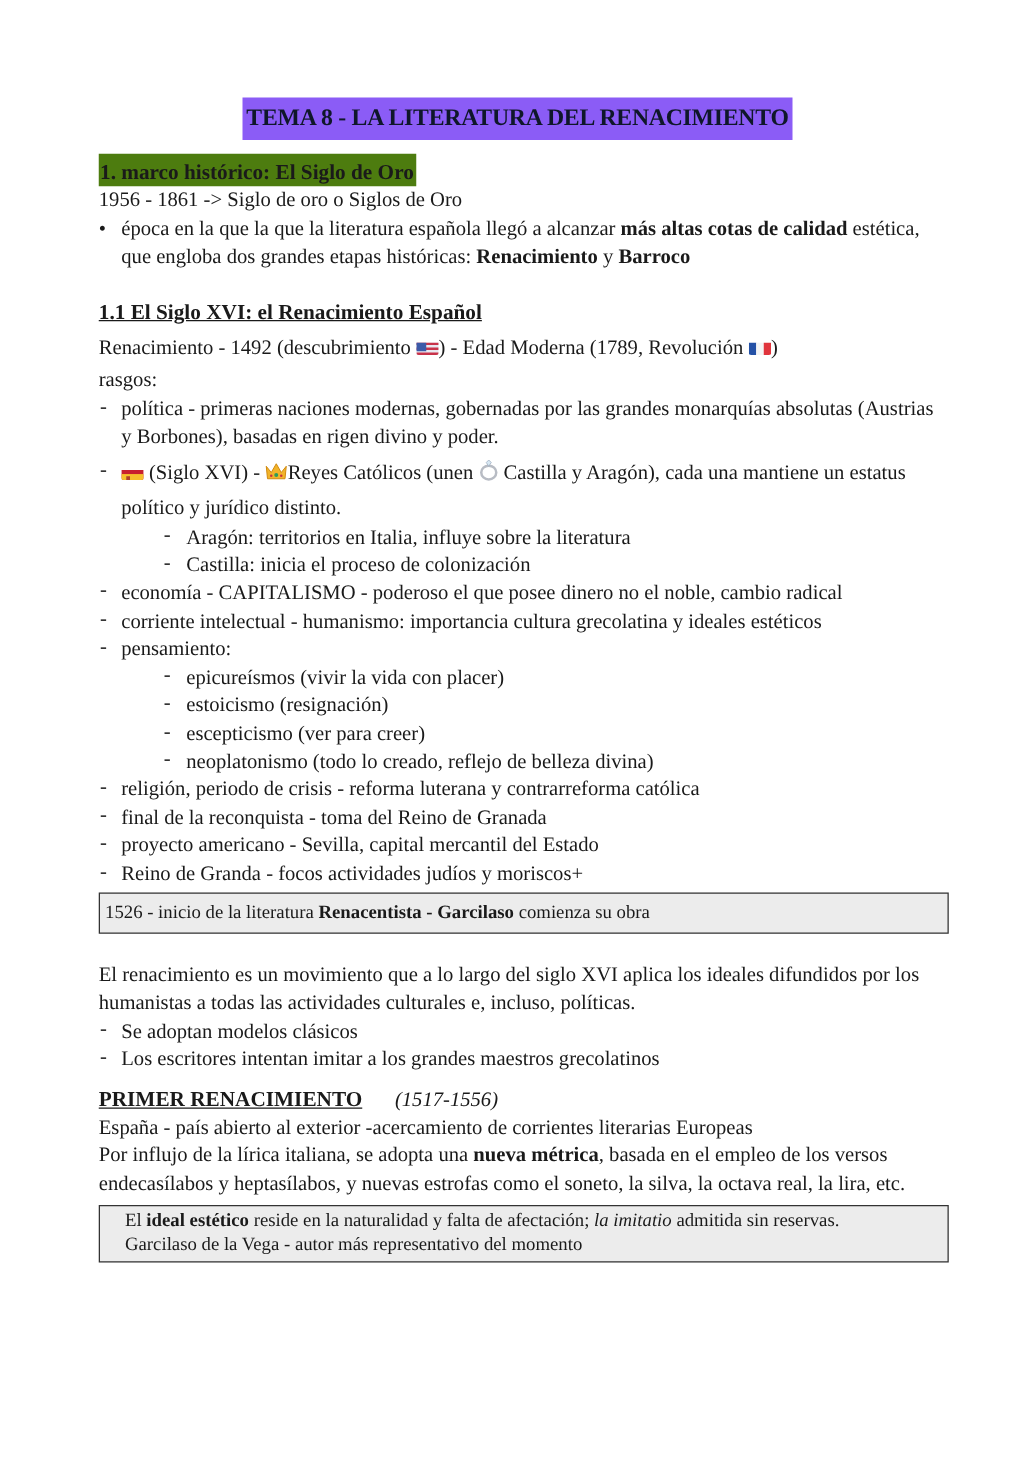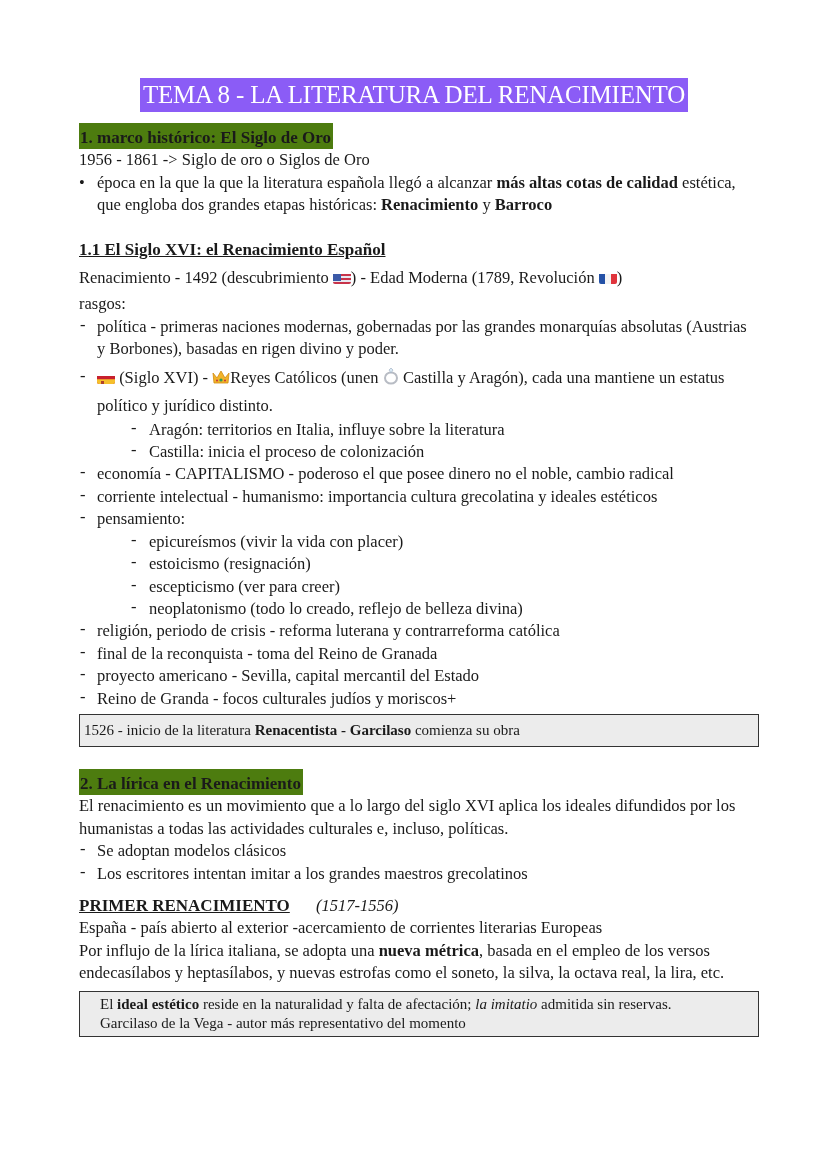--- a/index.html
+++ b/index.html
@@ -1,21 +1,21 @@
 <!DOCTYPE html>
 <html><head>
 <meta charset="utf-8">
 <style>
   html, body { margin: 0; padding: 0; background: #ffffff; }
   body { width: 828px; height: 1171px; position: relative; overflow: hidden;
          font-family: "DejaVu Serif", "Liberation Serif", serif; color: #1a1a1a; }
   .page { position: absolute; left: 0; top: 0; width: 828px; height: 1171px; }
   .title-wrap { position: absolute; top: 78px; left: 0; width: 828px; text-align: center; }
-  .title { display: inline-block; background: #8b5cf6; color: #ffffff; font-family: "Liberation Serif", serif;
-           font-size: 25px; line-height: 34px; padding: 0 3px; letter-spacing: -0.2px; }
+  .title { display: inline-block; background: #8b5cf6; color: #0f172a; font-family: "Liberation Serif", serif;
+           font-size: 19px; line-height: 34px; padding: 0 3px; letter-spacing: -0.2px; font-weight: bold; }
   .content { position: absolute; left: 79px; width: 680px; top: 123px; font-family: "Liberation Serif", serif;
              font-size: 16.5px; line-height: 22.4px; }
   .h1 { display: inline-block; background: #4d7c0f; font-weight: bold; font-size: 17px; padding: 4px 2px 0 1px; }
   .h2 { font-weight: bold; text-decoration: underline; font-size: 17px; }
   .row { white-space: nowrap; }
   .bul { position: relative; padding-left: 18px; }
   .bul .mk { position: absolute; left: 0; top: 0; }
   .dash { position: relative; padding-left: 18px; }
   .dash .mk { position: absolute; left: 1px; top: -2px; }
   .sub { position: relative; padding-left: 70px; }
@@ -136,32 +136,31 @@
       <div class="dash row">
         <span class="mk">-</span>
         <span>final de la reconquista - toma del Reino de Granada</span>
       </div>
       <div class="dash row">
         <span class="mk">-</span>
         <span>proyecto americano - Sevilla, capital mercantil del Estado</span>
       </div>
       <div class="dash row">
         <span class="mk">-</span>
-        <span>Reino de Granda - focos culturales judíos y moriscos+</span>
+        <span>Reino de Granda - focos actividades judíos y moriscos+</span>
       </div>
 
       <div class="box">
         <span>1526 - inicio de la literatura </span><b>Renacentista - Garcilaso</b><span> comienza su obra</span>
       </div>
     </div>
 
     <div class="gap-m"></div>
 
     <div>
-      <span class="h1">2. La lírica en el Renacimiento</span>
       <div>El renacimiento es un movimiento que a lo largo del siglo XVI aplica los ideales difundidos por los humanistas a todas las actividades culturales e, incluso, políticas.</div>
       <div class="dash">
         <span class="mk">-</span>
         <span>Se adoptan modelos clásicos</span>
       </div>
       <div class="dash">
         <span class="mk">-</span>
         <span>Los escritores intentan imitar a los grandes maestros grecolatinos</span>
       </div>
     </div>

